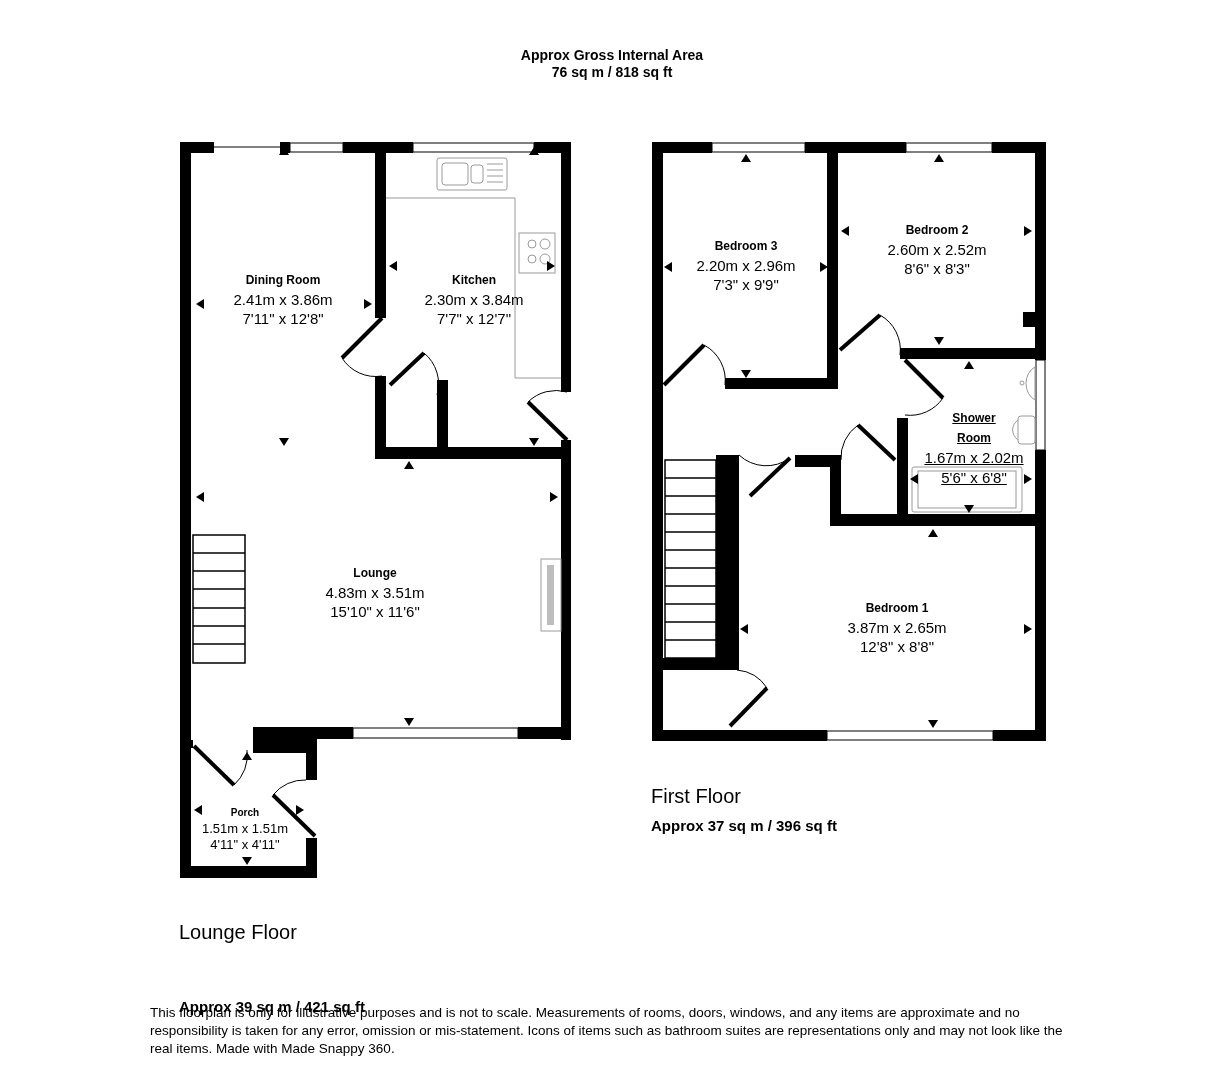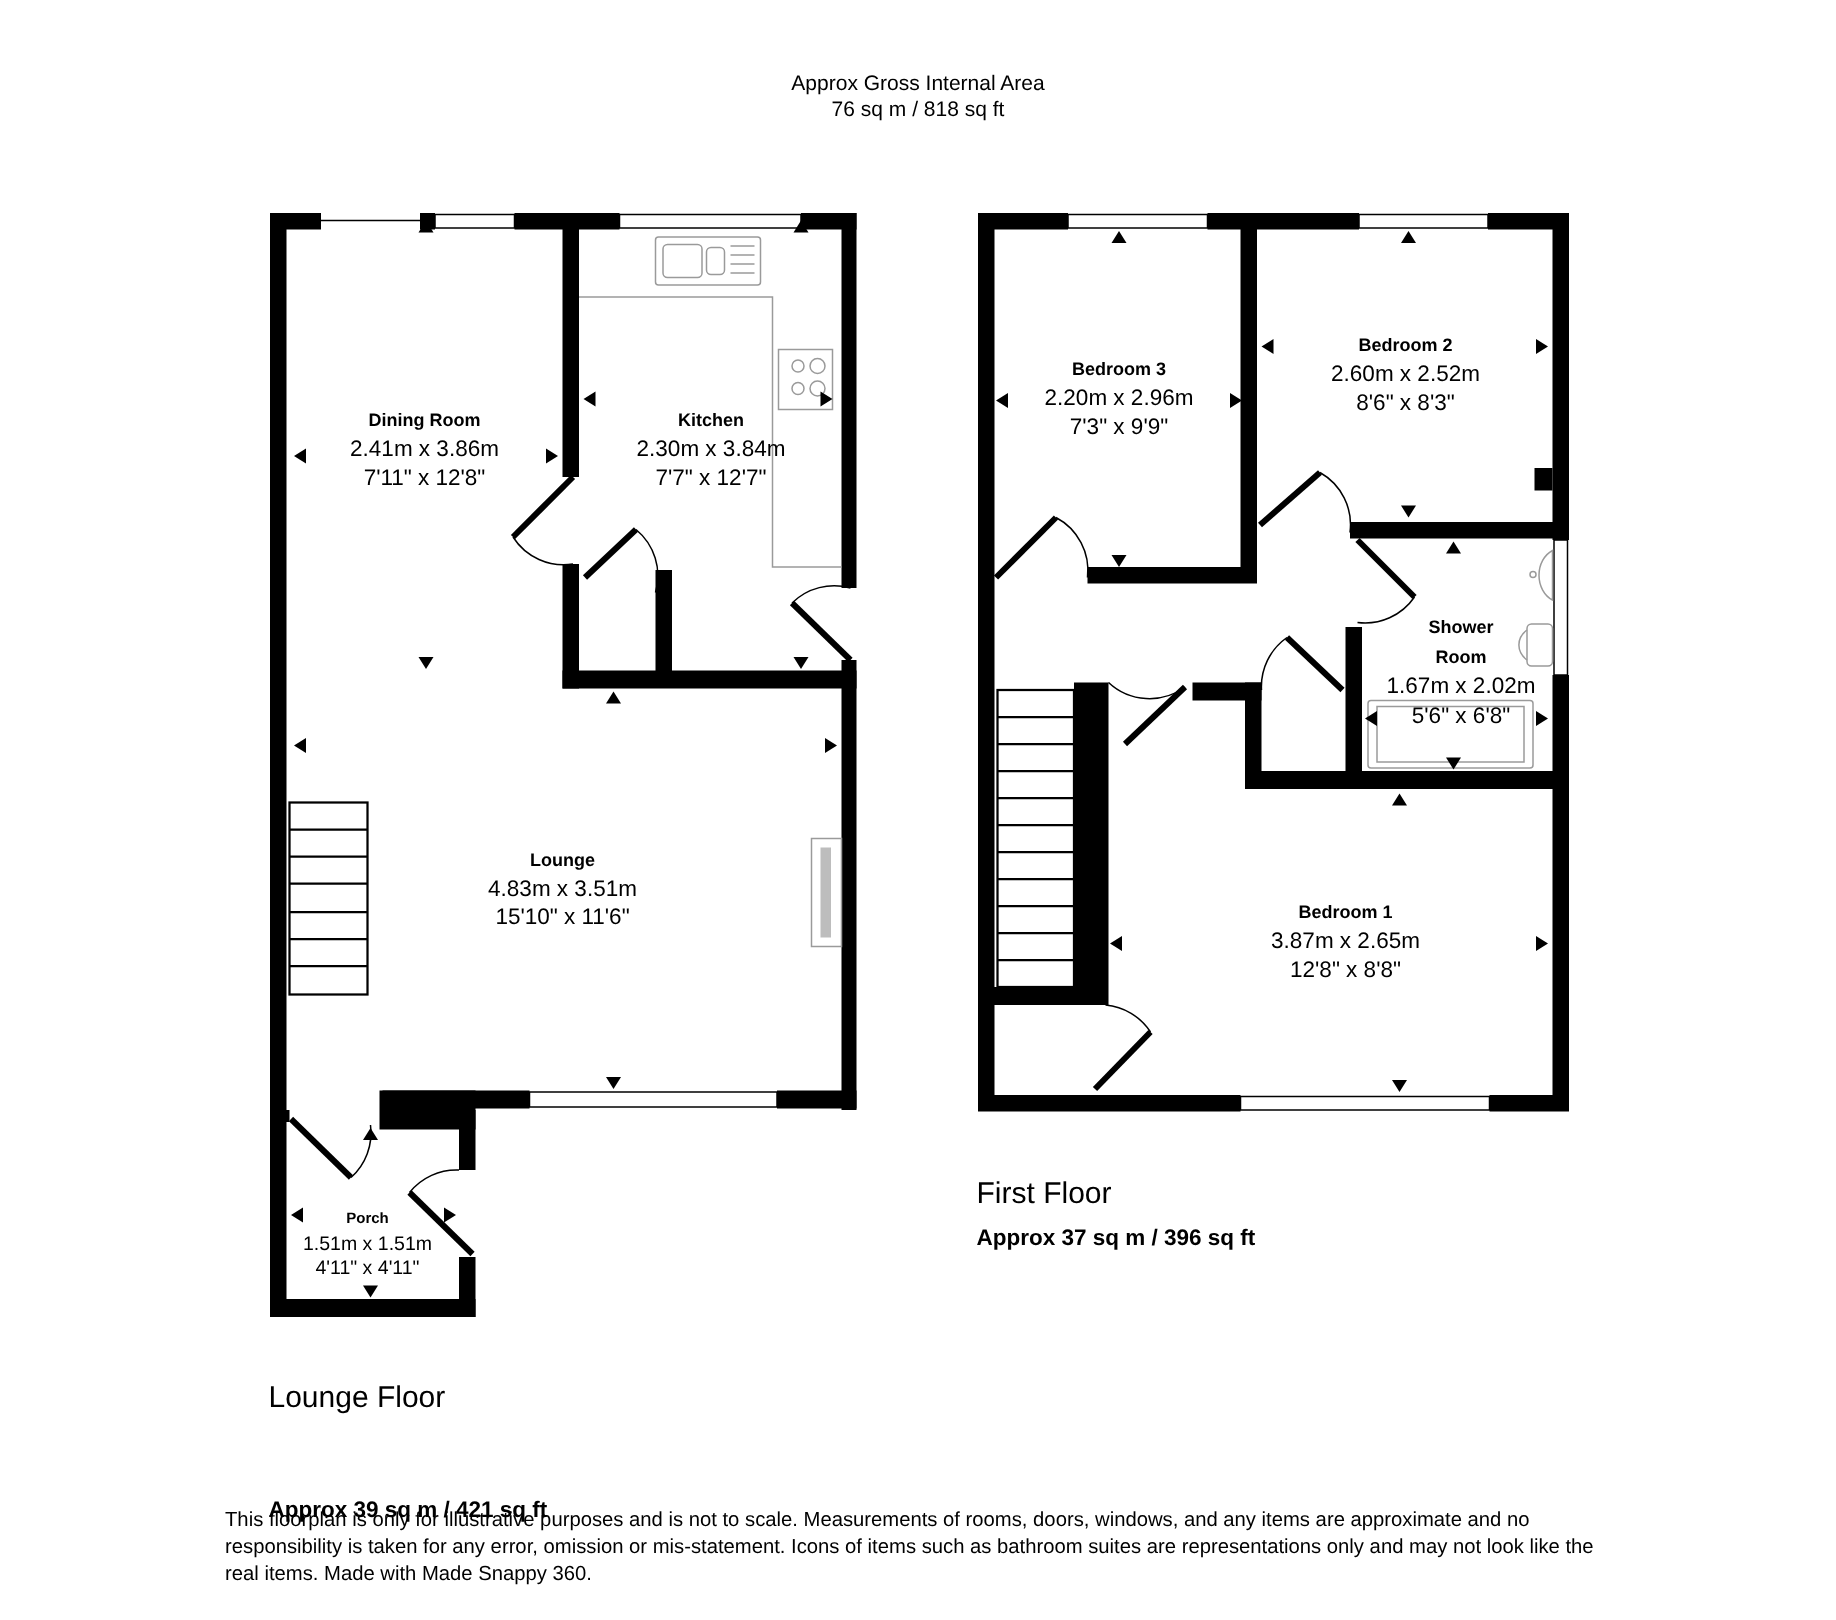--- a/index.html
+++ b/index.html
@@ -1,18 +1,18 @@
 <!DOCTYPE html>
 <html><head>
 <meta charset="utf-8">
 <style>
   html,body{margin:0;padding:0;background:#fff;}
   body{width:1224px;height:1080px;position:relative;overflow:hidden;font-family:"Liberation Sans",sans-serif;color:#000;}
   .abs{position:absolute;}
-  .hdr{left:0;width:1224px;text-align:center;font-weight:normal;font-size:14px;line-height:17px;}
+  .hdr{left:0;width:1224px;text-align:center;font-weight:bold;font-size:14px;line-height:17px;}
   svg{position:absolute;left:0;top:0;}
   .room{position:absolute;text-align:center;font-size:15px;line-height:19px;white-space:nowrap;transform:translateX(-50%);}
   .room .nm{font-weight:bold;font-size:12px;}
   .room.small{font-size:13px;line-height:16px;}
   .room.small .nm{font-size:10px;}
   .floor-title{font-size:20px;}
   .floor-area{font-weight:bold;font-size:15px;}
   .disclaimer{left:150px;width:924px;top:1004px;font-size:13.5px;line-height:18px;}
 </style>
 </head>
@@ -228,21 +228,21 @@
 <div class="room" style="left:746px;top:237px;">
   <div class="nm">Bedroom 3</div>
   <div>2.20m x 2.96m</div>
   <div>7'3" x 9'9"</div>
 </div>
 <div class="room" style="left:937px;top:221px;">
   <div class="nm">Bedroom 2</div>
   <div>2.60m x 2.52m</div>
   <div>8'6" x 8'3"</div>
 </div>
-<div class="room" style="left:974px;top:408px;line-height:20px;">
+<div class="room" style="left:974px;top:408px;line-height:20px;text-decoration:underline;">
   <div class="nm">Shower</div>
   <div class="nm">Room</div>
   <div>1.67m x 2.02m</div>
   <div>5'6" x 6'8"</div>
 </div>
 <div class="room" style="left:886px;top:599px;margin-left:11px;">
   <div class="nm">Bedroom 1</div>
   <div>3.87m x 2.65m</div>
   <div>12'8" x 8'8"</div>
 </div>

